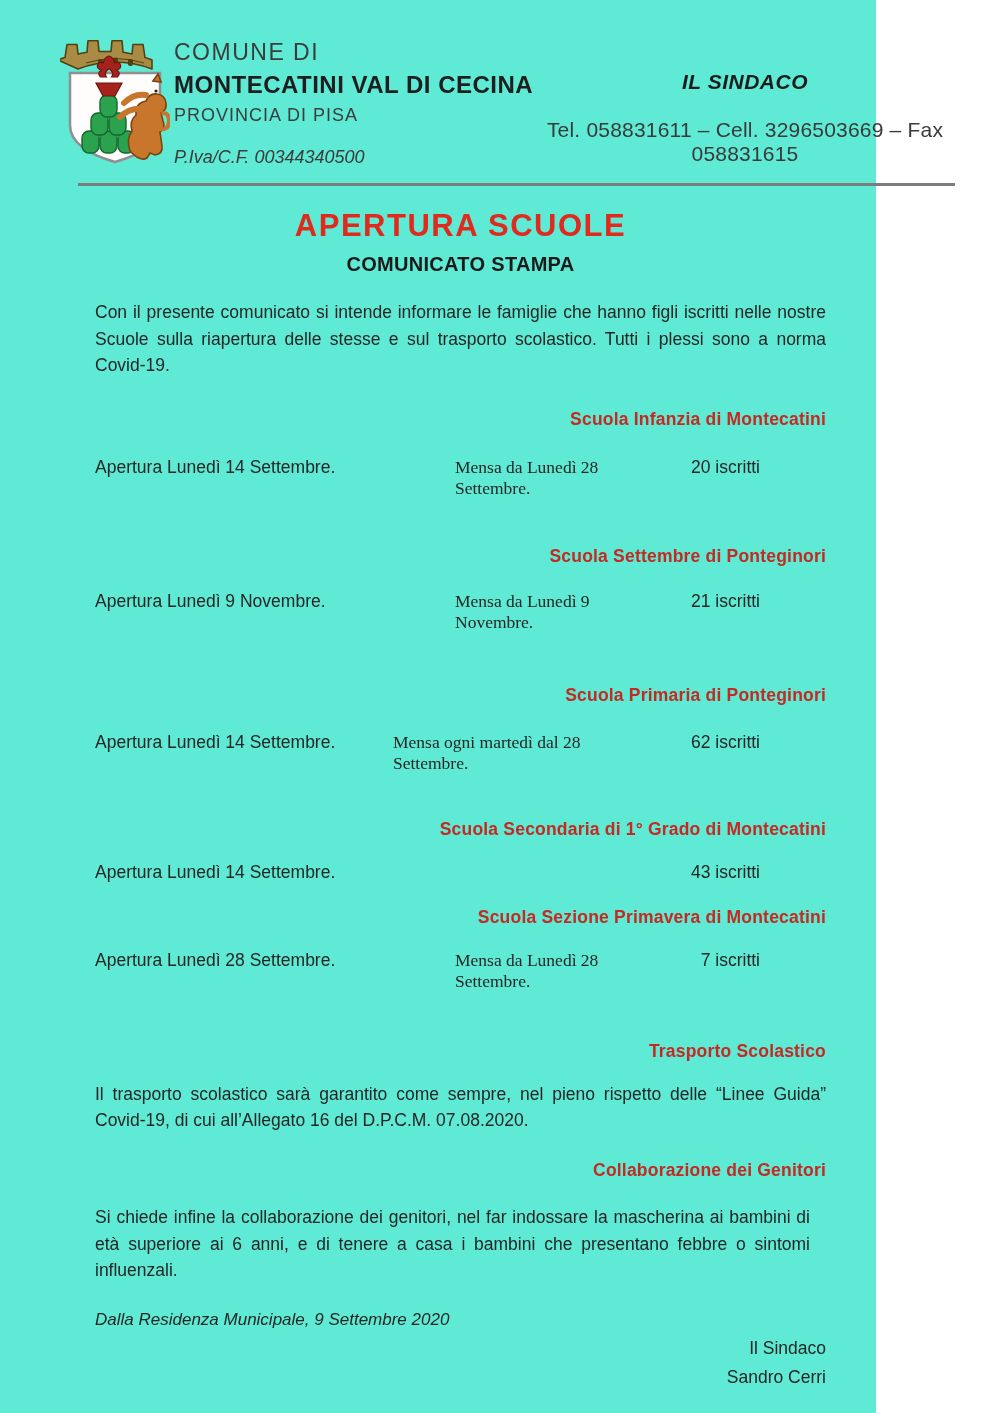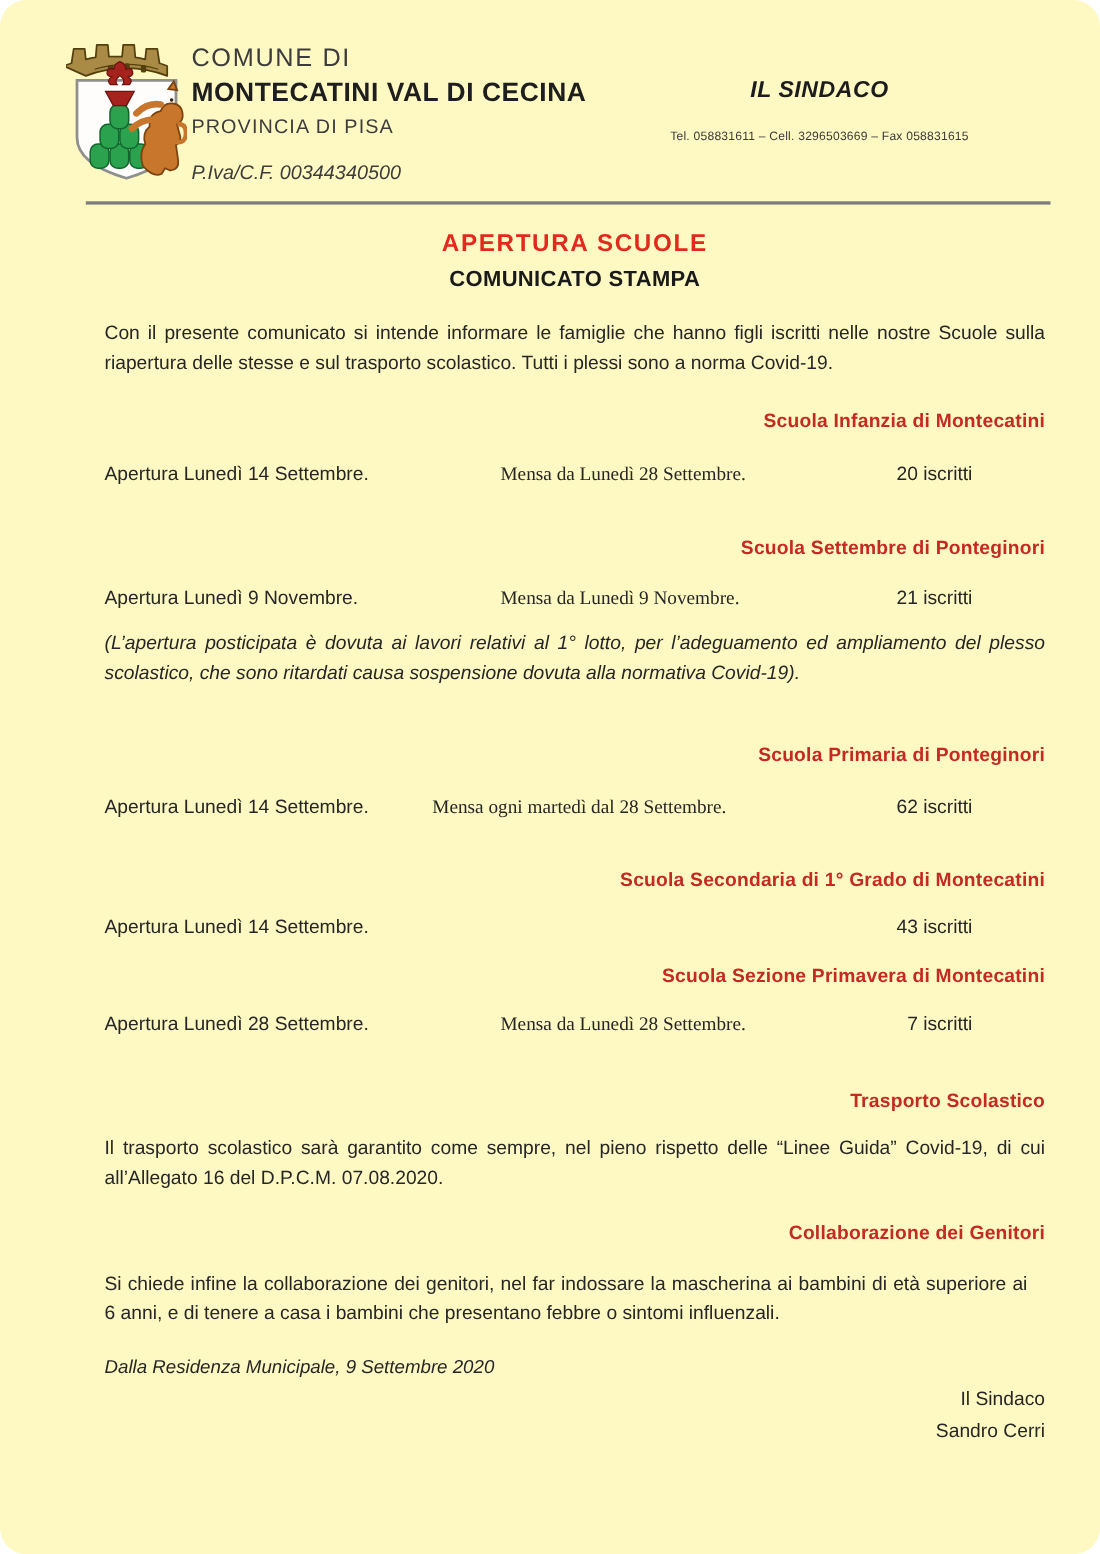--- a/index.html
+++ b/index.html
@@ -1,39 +1,39 @@
 <!DOCTYPE html>
 <html><head>
 <meta charset="utf-8">
 <style>
   html,body{margin:0;padding:0;}
   body{
     width:1000px;height:1413px;background:#ffffff;overflow:hidden;
     font-family:"Liberation Sans","DejaVu Sans",sans-serif;
     color:#2b2b2b;-webkit-font-smoothing:antialiased;
   }
-  .page{position:relative;width:1000px;height:1413px;background:#fef9c3;border-radius:24px;}
+  .page{position:relative;width:876px;height:1413px;background:#5eead4;}
 
   
   .letterhead{position:relative;height:165px;}
   .crest{position:absolute;left:60px;top:25px;width:110px;height:140px;}
   .org-block{position:absolute;left:174px;top:38px;line-height:1.25;}
   .org-line1{font-size:23px;letter-spacing:1.5px;color:#3c3c3c;}
   .org-line2{font-size:24px;font-weight:bold;letter-spacing:.5px;color:#1e1e1e;margin-top:3px;}
   .org-line3{font-size:18px;letter-spacing:1px;color:#3c3c3c;margin-top:4px;}
   .org-line4{font-size:18px;font-style:italic;color:#3c3c3c;margin-top:20px;}
   .sindaco-block{position:absolute;left:530px;top:70px;width:430px;text-align:center;}
   .sindaco-title{font-size:21px;font-weight:bold;font-style:italic;color:#1c1c1c;letter-spacing:.5px;}
-  .sindaco-contacts{font-size:11px;color:#3a3a3a;margin-top:24px;letter-spacing:.2px;}
+  .sindaco-contacts{font-size:21px;color:#3a3a3a;margin-top:24px;letter-spacing:.2px;}
 
   .rule{margin:18px 45px 0 78px;width:877px;border:none;border-top:3px solid #7c7c7c;height:0;}
 
   
   .main{padding:0 50px 0 95px;}
-  .doc-title{margin-top:22px;text-align:center;font-size:22px;font-weight:bold;letter-spacing:1.5px;}
+  .doc-title{margin-top:22px;text-align:center;font-size:31px;font-weight:bold;letter-spacing:1.5px;}
   .doc-subtitle{margin-top:9px;text-align:center;font-size:20px;font-weight:bold;color:#1a1a1a;letter-spacing:.3px;}
   .para{font-size:17.5px;line-height:1.52;text-align:justify;color:#262626;}
   .intro{margin-top:23px;}
   .sec-head{font-size:17.5px;font-weight:bold;text-align:right;letter-spacing:.2px;}
   .row{display:grid;grid-template-columns:360px 1fr 150px;padding-right:66px;font-size:17.5px;color:#262626;}
   .row .cell-left{text-align:left;}
   .row .cell-mid{text-align:left;font-family:Liberation Serif, serif;}
   .row .cell-right{text-align:right;}
   .mensa-shift{margin-left:-62px;}
   .note{font-style:italic;margin-top:17px;}
@@ -113,21 +113,20 @@
       <span class="cell-mid">Mensa da Lunedì 28 Settembre.</span>
       <span class="cell-right">20 iscritti</span>
     </div>
 
     <div class="sec-head" style="color:#c42a22;margin-top:47px">Scuola Settembre di Ponteginori</div>
     <div class="row" style="margin-top:24px">
       <span class="cell-left">Apertura Lunedì 9 Novembre.</span>
       <span class="cell-mid">Mensa da Lunedì 9 Novembre.</span>
       <span class="cell-right">21 iscritti</span>
     </div>
-    <p class="para note" style="margin-bottom:0;">(L’apertura posticipata è dovuta ai lavori relativi al 1° lotto, per l’adeguamento ed ampliamento del plesso scolastico, che sono ritardati causa sospensione dovuta alla normativa Covid-19).</p>
 
     <div class="sec-head" style="color:#c42a22;margin-top:52px">Scuola Primaria di Ponteginori</div>
     <div class="row" style="margin-top:26px">
       <span class="cell-left">Apertura Lunedì 14 Settembre.</span>
       <span class="cell-mid mensa-shift">Mensa ogni martedì dal 28 Settembre.</span>
       <span class="cell-right">62 iscritti</span>
     </div>
 
     <div class="sec-head" style="color:#c42a22;margin-top:45px">Scuola Secondaria di 1° Grado di Montecatini</div>
     <div class="row" style="margin-top:22px">

